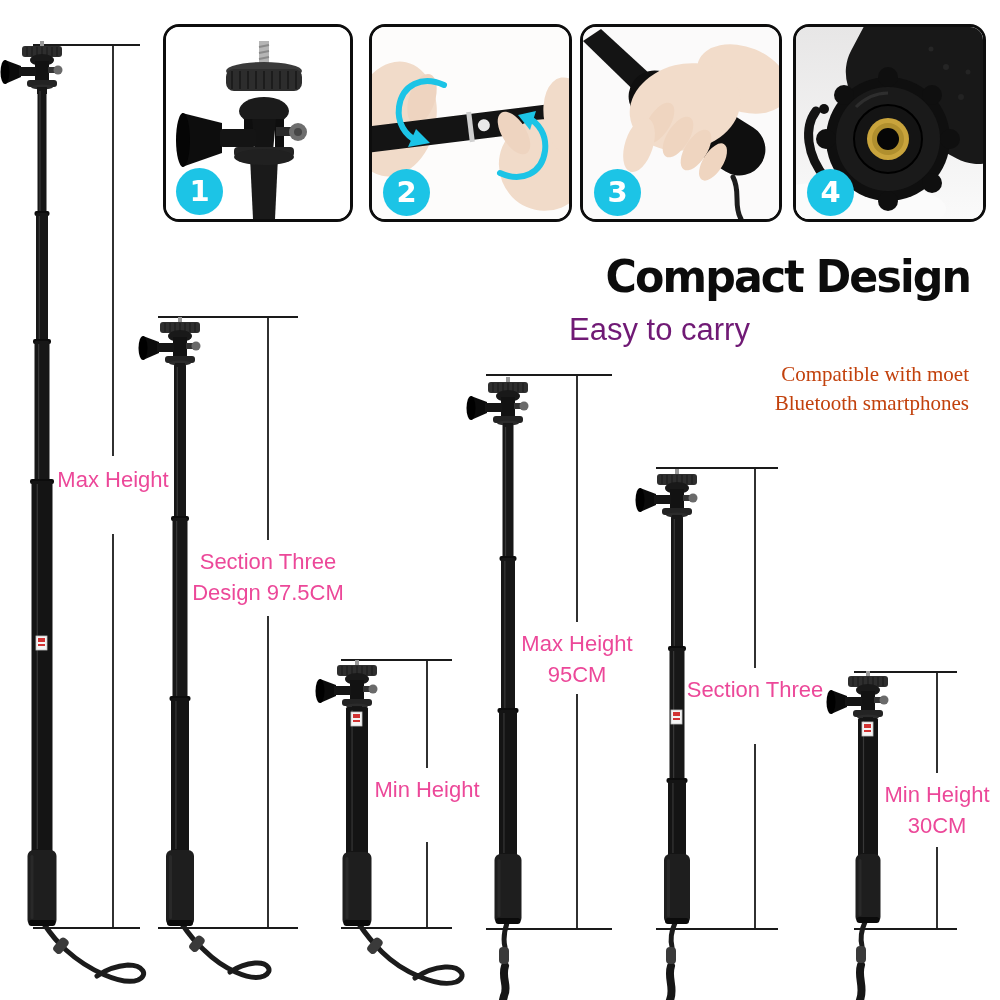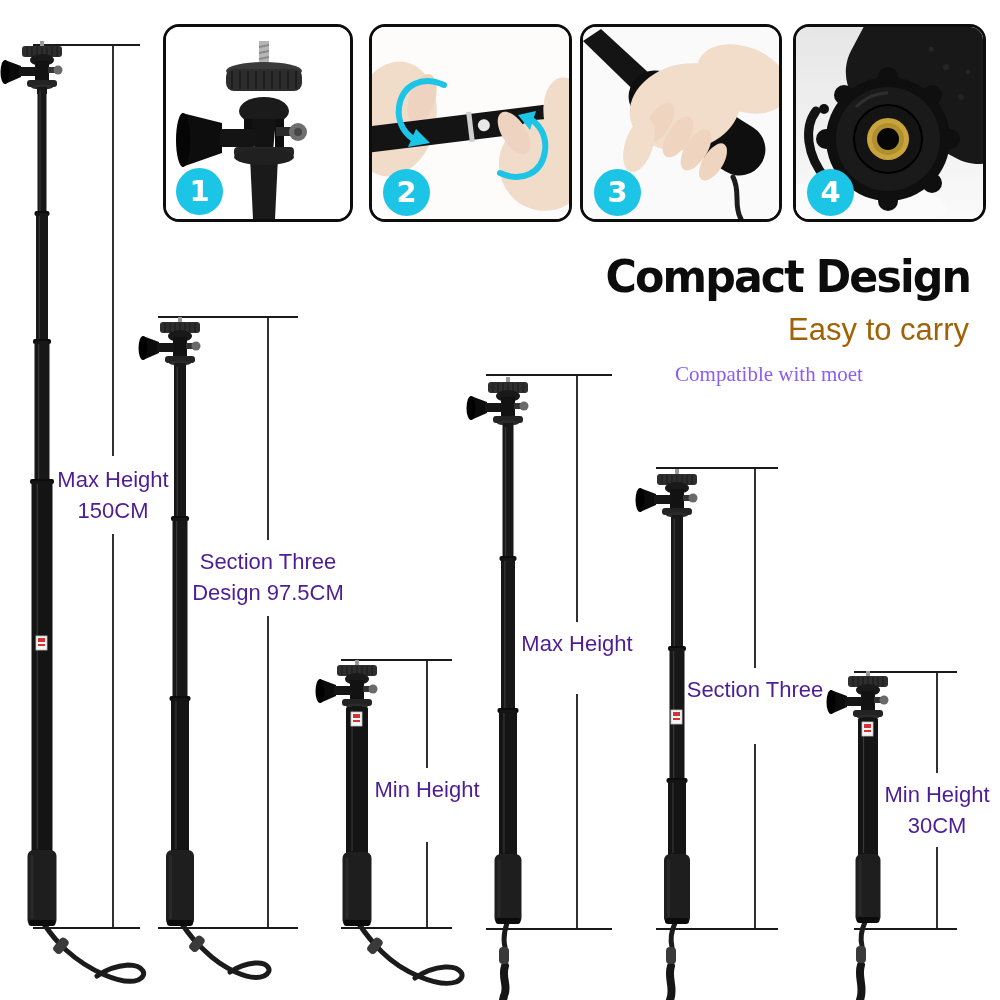--- a/index.html
+++ b/index.html
@@ -9,27 +9,27 @@
   .photo{position:absolute;top:24px;height:198px;border:3px solid #0d0d0d;border-radius:16px;
          background:#fff;overflow:hidden;box-sizing:border-box;}
   .photo svg{position:absolute;left:0;top:0;}
   .badge{position:absolute;width:47px;height:47px;border-radius:50%;background:#1cc4e6;
          color:#fff;font-weight:bold;font-size:29px;line-height:47px;text-align:center;
          font-family:"DejaVu Sans",sans-serif;}
   
   .title{position:absolute;right:30px;top:250px;width:560px;text-align:right;
          font-family:"DejaVu Sans",sans-serif;font-weight:800;font-size:45px;color:#0c0c0c;
          letter-spacing:-2px;transform:scaleX(.95);transform-origin:right center;white-space:nowrap;}
-  .subtitle{position:absolute;right:31px;top:312px;width:400px;text-align:right;
-         font-size:31px;color:#a16207;letter-spacing:0px;}
-  .note{position:absolute;right:31px;top:360px;width:400px;text-align:center;
-         font-family:"Liberation Serif",serif;font-size:21px;line-height:29px;color:#8b5cf6;}
+  .subtitle{position:absolute;right:31px;top:312px;width:400px;
+         font-size:31px;color:#701a75;letter-spacing:0px;}
+  .note{position:absolute;right:31px;top:360px;width:400px;text-align:right;
+         font-family:"Liberation Serif",serif;font-size:21px;line-height:29px;color:#c2410c;}
   
   .mlabel{position:absolute;width:200px;text-align:center;font-size:22px;line-height:31px;
-          color:#4c1d95;}
+          color:#ec4899;}
   
   #scene{position:absolute;left:0;top:0;z-index:1;}
   .mline{stroke:#1a1a1a;stroke-width:1.8;}
   .mtick{stroke:#1a1a1a;stroke-width:2;}
   .hud{position:absolute;z-index:2;}
 </style>
 </head>
 <body>
 
 <div id="canvas">
@@ -396,35 +396,36 @@
       <circle cx="92" cy="112" r="11" fill="#060606"></circle>
       <path d="M60,80 A46,46 0 0 1 92,66" stroke="#2e2e2e" stroke-width="3" fill="none"></path>
     </svg>
     <div class="badge" style="left:11px;top:142px;">4</div>
   </div>
 
   <div class="title hud">Compact Design</div>
   <div class="subtitle hud">Easy to carry</div>
   <div class="note hud">
     <div>Compatible with moet</div>
+    <div>Bluetooth smartphones</div>
   </div>
 
   <div class="mlabel hud" style="left:13px;top:464px;">
     <div>Max Height</div>
-    <div>150CM</div>
   </div>
   <div class="mlabel hud" style="left:168px;top:546px;">
     <div>Section Three</div>
     <div>Design 97.5CM</div>
   </div>
   <div class="mlabel hud" style="left:327px;top:774px;">
     <div>Min Height</div>
   </div>
   <div class="mlabel hud" style="left:477px;top:628px;">
     <div>Max Height</div>
+    <div>95CM</div>
   </div>
   <div class="mlabel hud" style="left:655px;top:674px;">
     <div>Section Three</div>
   </div>
   <div class="mlabel hud" style="left:837px;top:779px;">
     <div>Min Height</div>
     <div>30CM</div>
   </div>
 
 </div>

